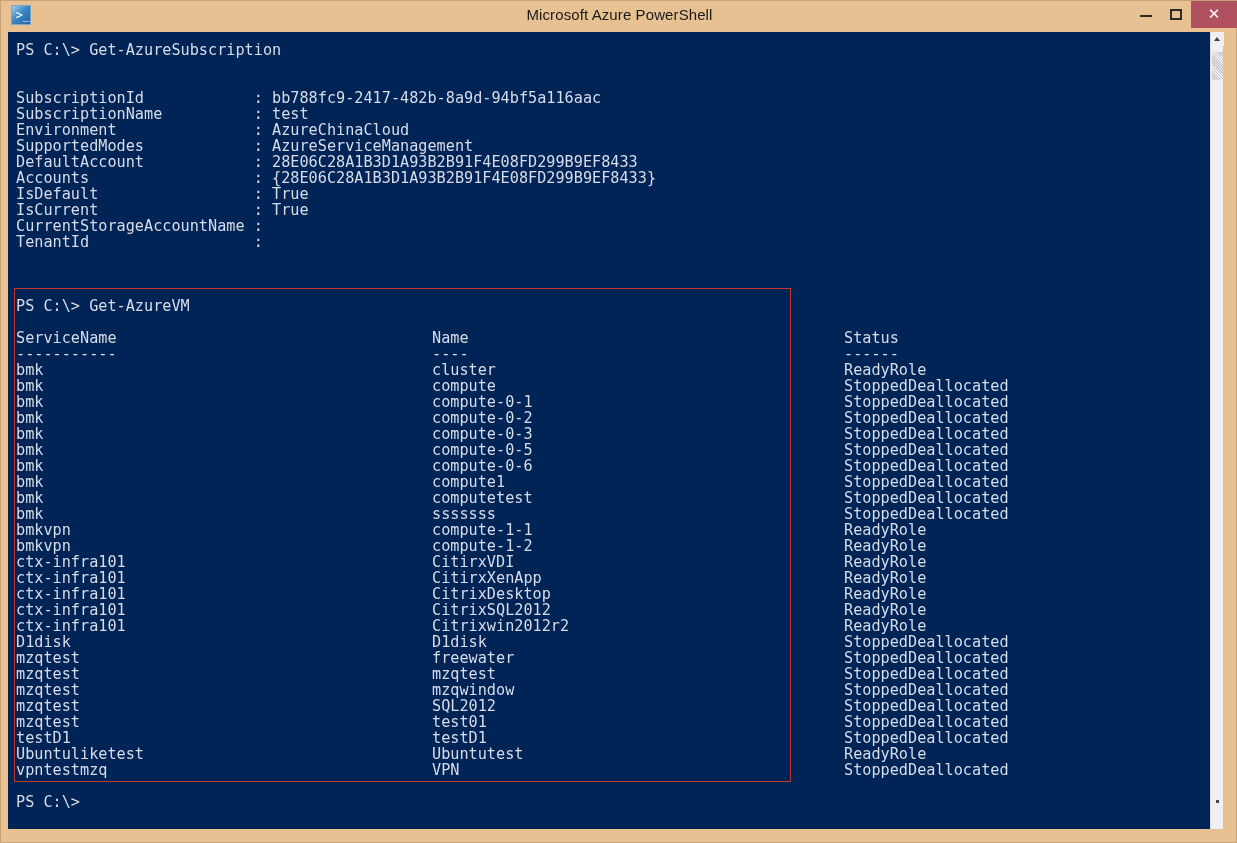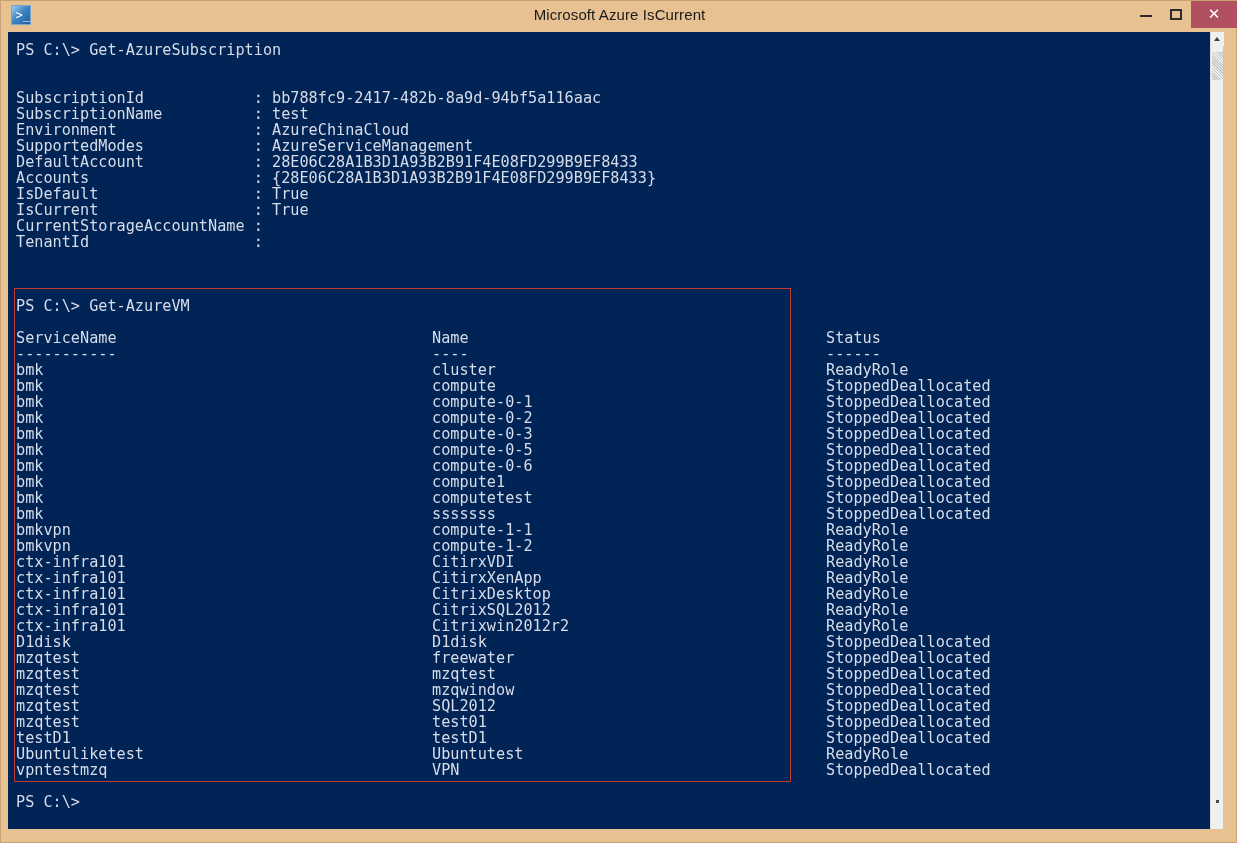--- a/index.html
+++ b/index.html
@@ -119,21 +119,21 @@
     white-space: pre;
   }
 
   .line {
     position: absolute;
     left: 8px;
     height: 16px;
     white-space: pre;
   }
   .col-name { position: absolute; left: 416px; }
-  .col-status { position: absolute; left: 810px; }
+  .col-status { position: absolute; left: 828px; }
 
   
   #red-box {
     position: absolute;
     left: 6px;
     top: 293px;
     width: 777px;
     height: 508px;
     border: 1px solid #c0392b;
     box-sizing: border-box;
@@ -184,21 +184,21 @@
 </style>
 </head>
 <body>
 
 <div id="window">
 
   <div id="titlebar">
     <div id="app-icon">
       <span class="glyph">&gt;_</span>
     </div>
-    <div id="window-title">Microsoft Azure IsCurrent</div>
+    <div id="window-title">Microsoft Azure PowerShell</div>
 
     <div class="winbtn" id="btn-min">
       <div class="bar"></div>
     </div>
     <div class="winbtn" id="btn-max">
       <div class="box"></div>
     </div>
     <div class="winbtn" id="btn-close">
       <div class="x">✕</div>
     </div>

